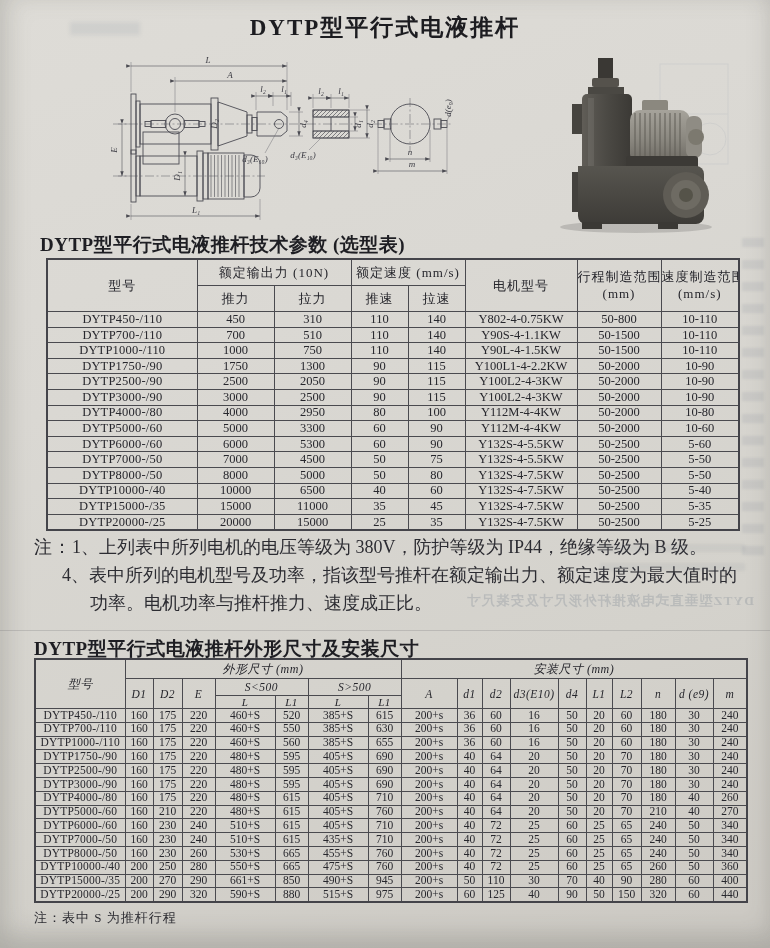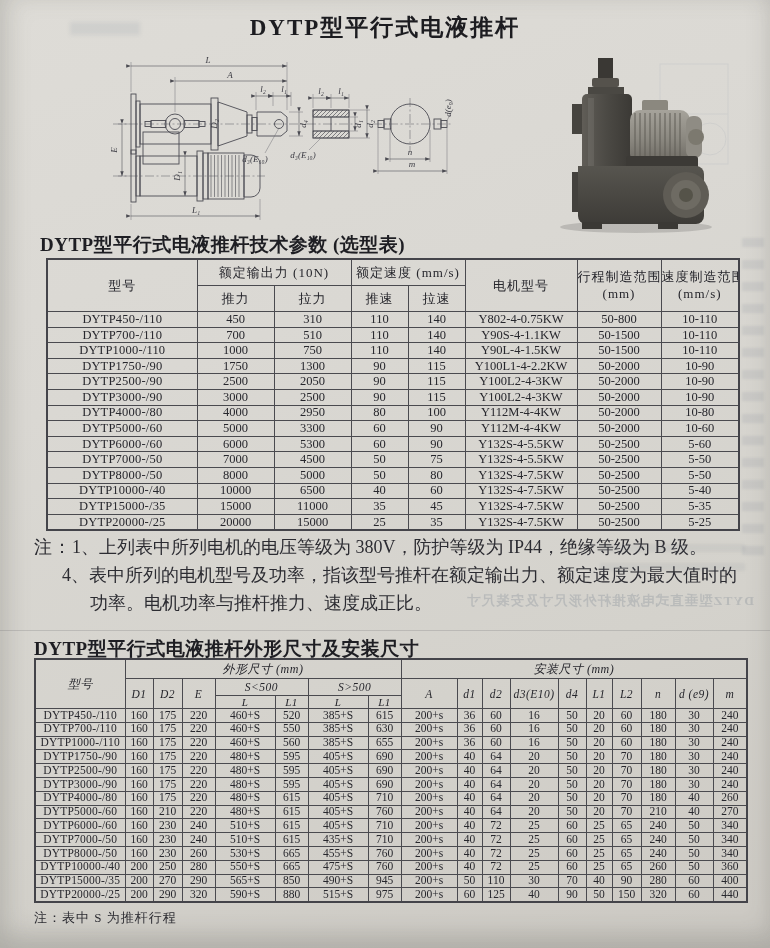--- a/index.html
+++ b/index.html
@@ -750,21 +750,21 @@
           <td>65</td>
           <td>260</td>
           <td>50</td>
           <td>360</td>
         </tr>
         <tr>
           <td class="model">DYTP15000-/35</td>
           <td>200</td>
           <td>270</td>
           <td>290</td>
-          <td>565+S</td>
+          <td>661+S</td>
           <td>850</td>
           <td>490+S</td>
           <td>945</td>
           <td>200+s</td>
           <td>50</td>
           <td>110</td>
           <td>30</td>
           <td>70</td>
           <td>40</td>
           <td>90</td>

